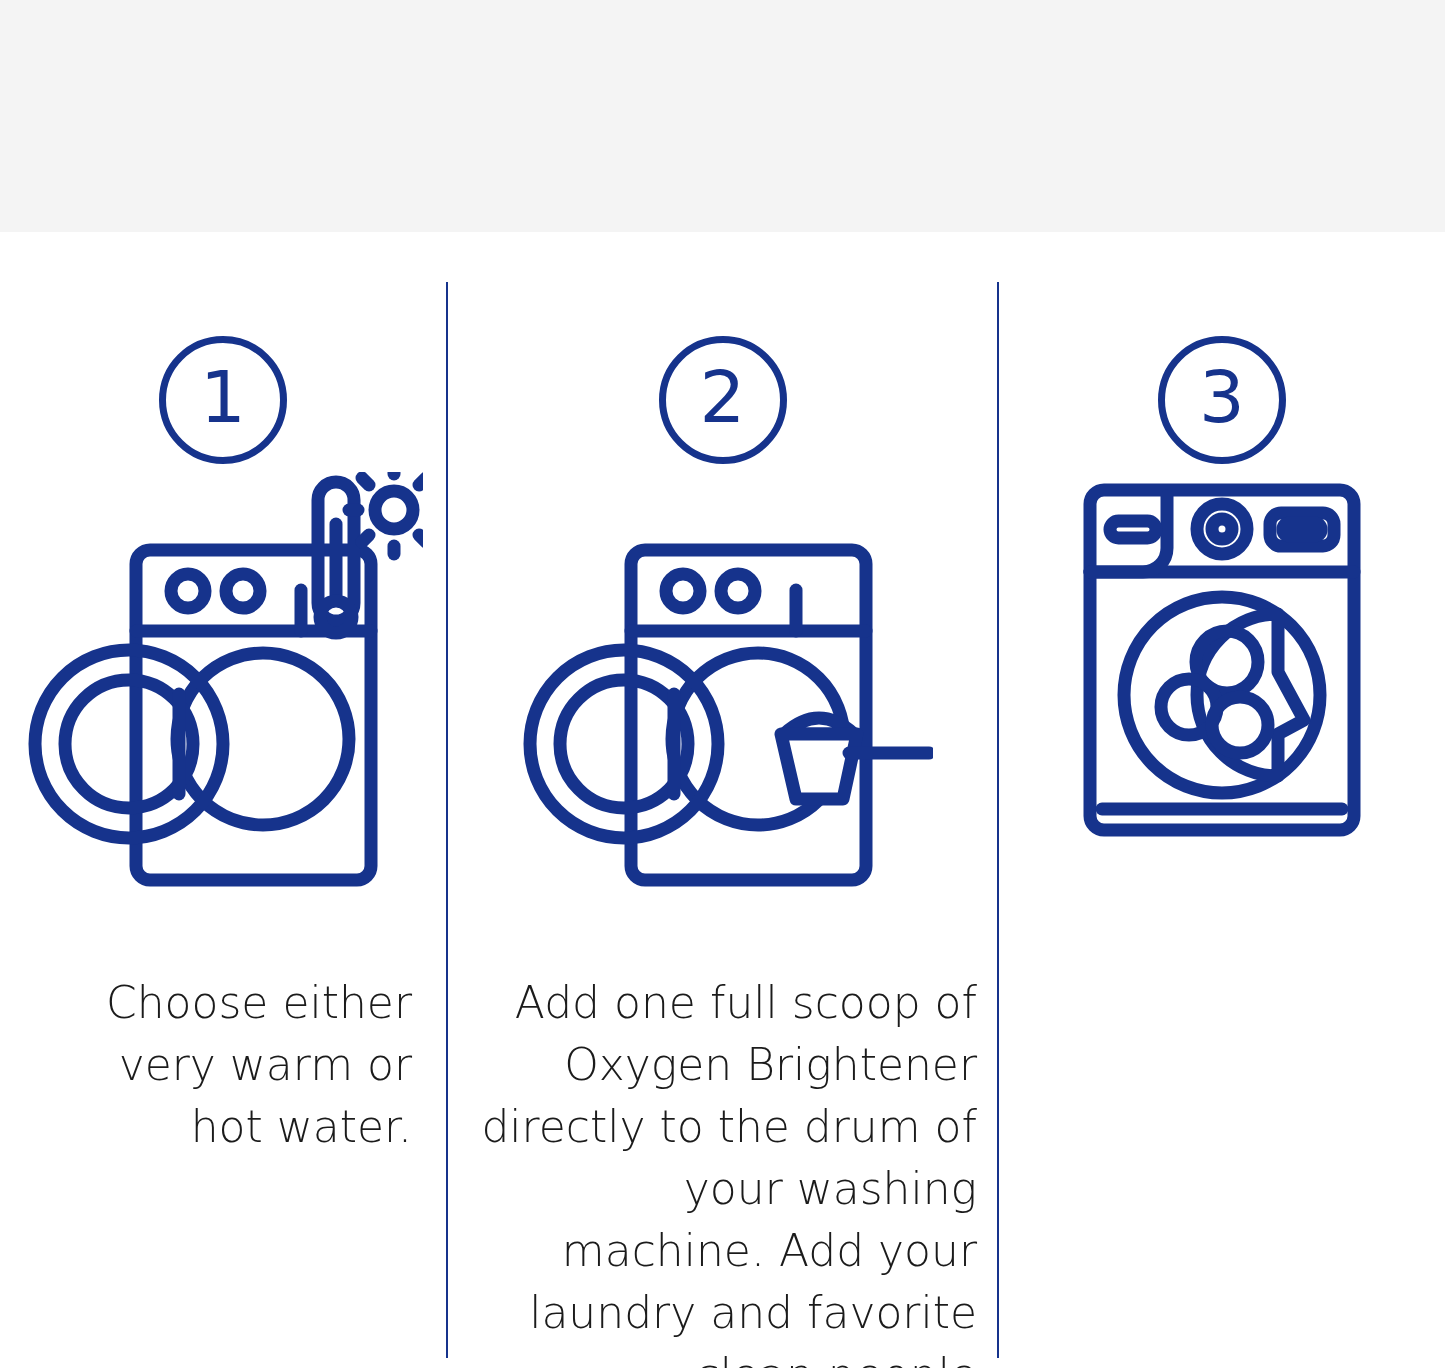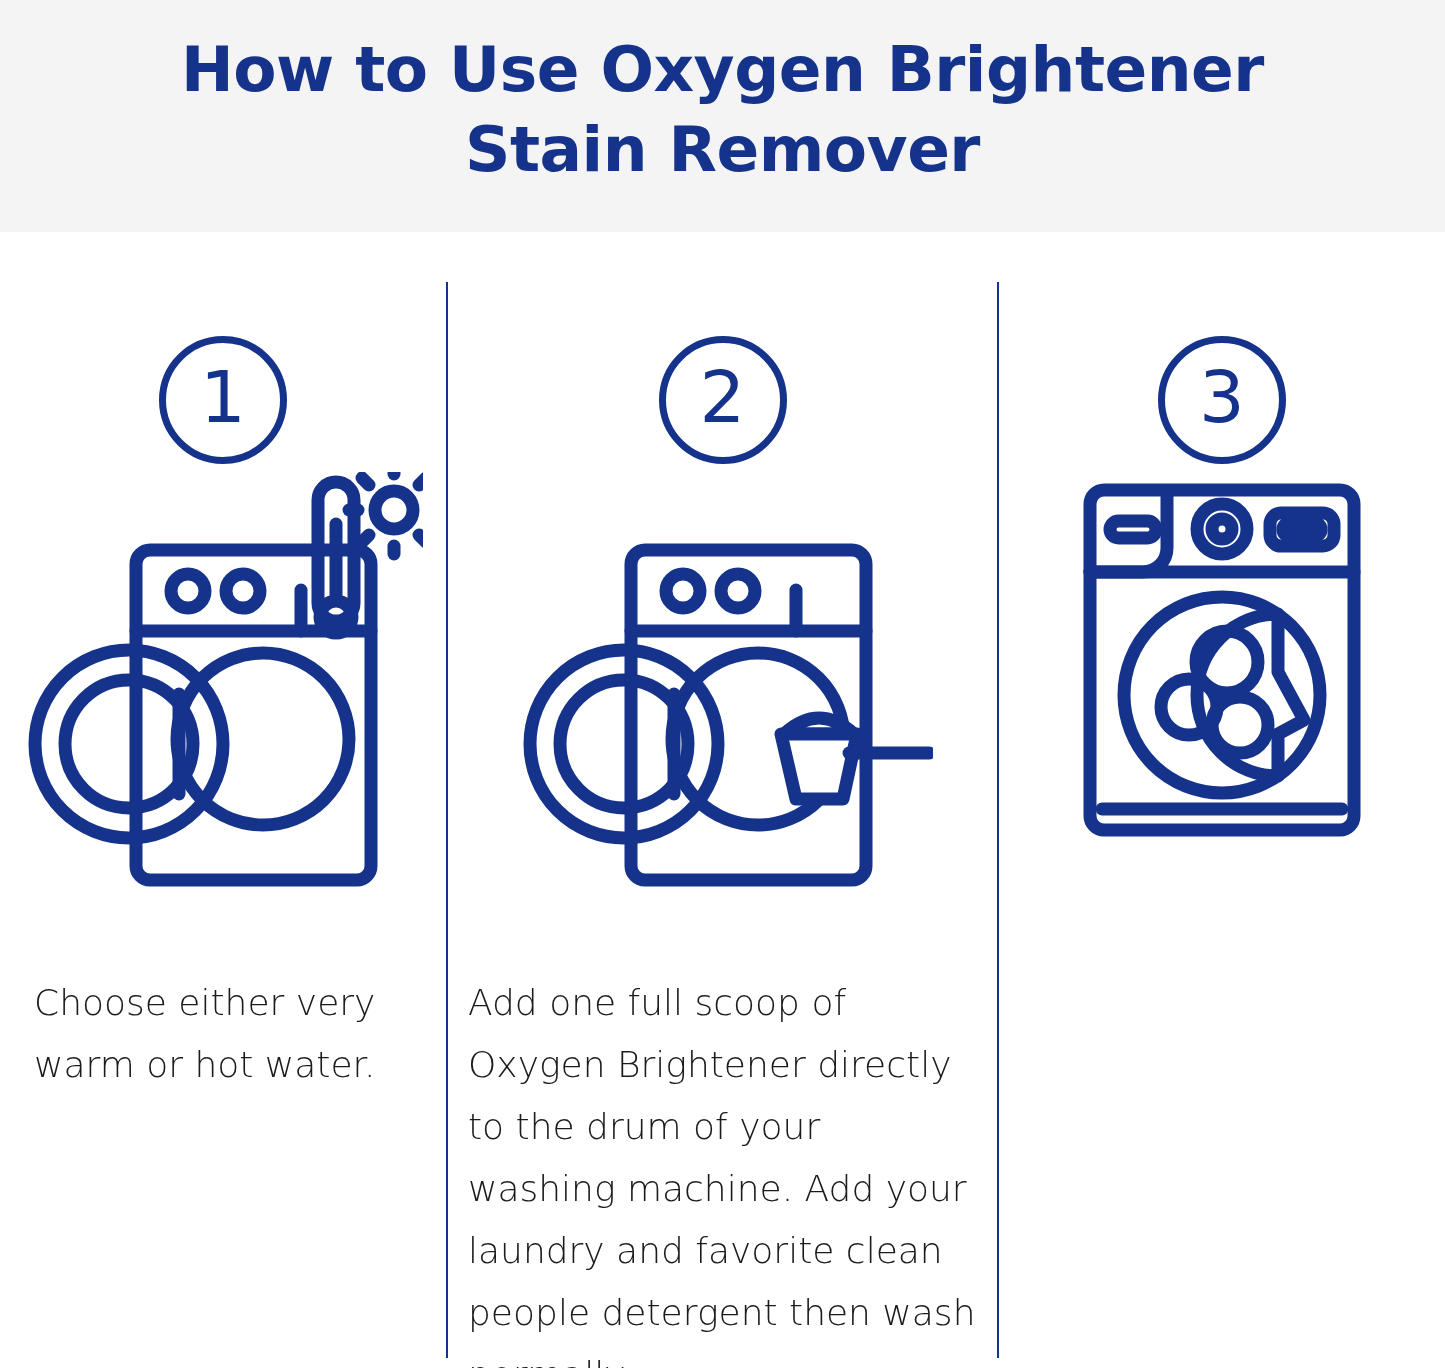--- a/index.html
+++ b/index.html
@@ -102,38 +102,34 @@
     justify-content: center;
   }
 
   .caption {
     position: absolute;
     top: 690px;
     width: 100%;
     color: #1b1b1b;
     font-family: "DejaVu Sans", sans-serif;
     font-weight: 300;
-    font-size: 36px;
+    font-size: 44px;
     line-height: 62px;
-    text-align: left;
+    text-align: right;
     padding: 0 34px;
   }
   .col-2 .caption { padding: 0 20px; }
   .col-3 .caption { padding: 0 14px; }
 </style>
 </head>
 <body>
 
 <div id="page">
 
   <div class="header-band"></div>
-  <div class="header-title">
-    <span class="tline">How to Use Oxygen Brightener</span>
-    <span class="tline">Stain Remover</span>
-  </div>
 
   <div class="divider d1"></div>
   <div class="divider d2"></div>
 
   <div class="col col-1">
 
     <div class="badge-wrap">
       <div class="badge">
         <span>1</span>
       </div>

